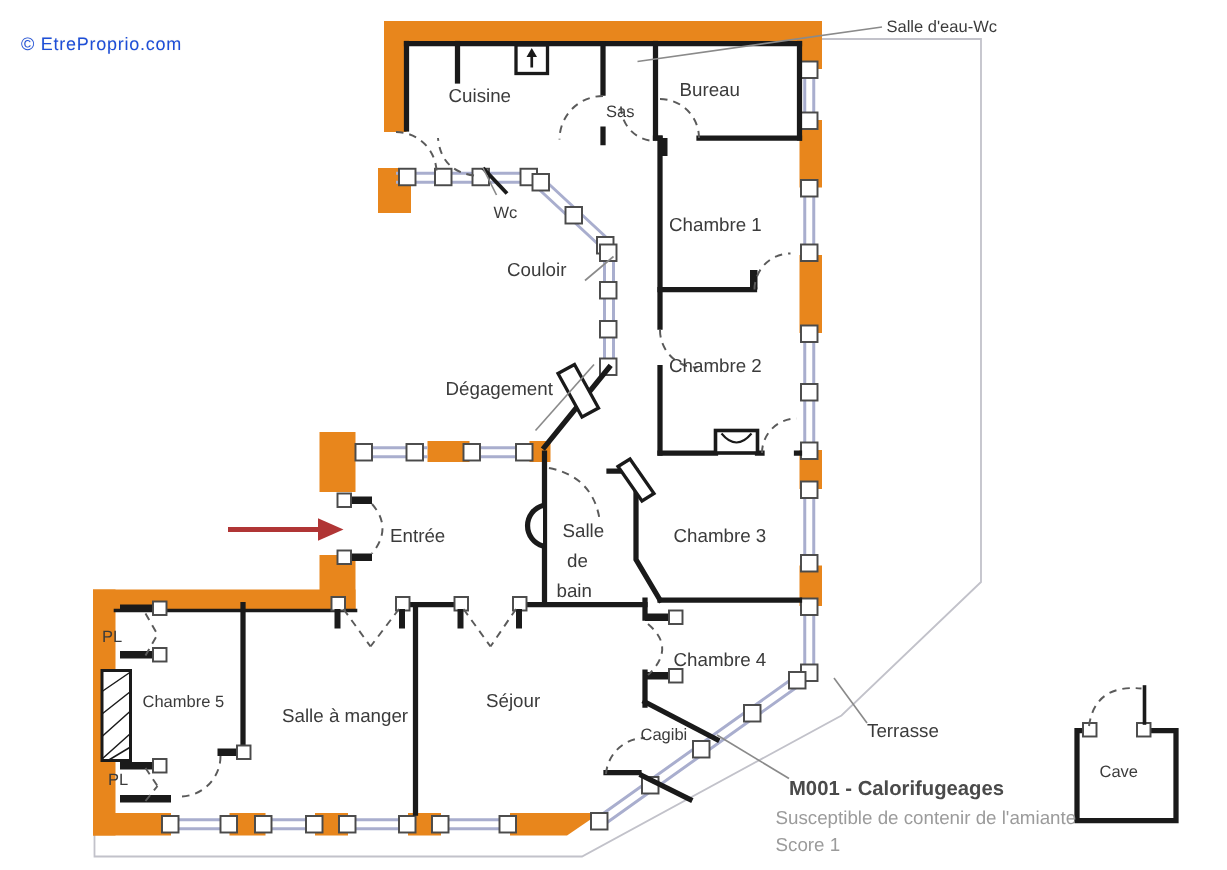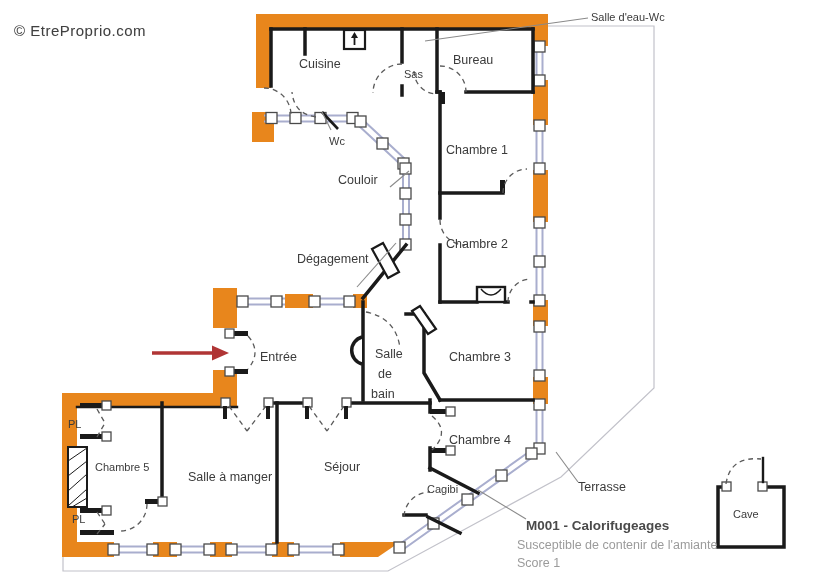--- a/index.html
+++ b/index.html
@@ -1,18 +1,18 @@
 <!DOCTYPE html>
 <html><head>
 <meta charset="utf-8">
 <style>
   html,body{margin:0;padding:0;background:#fff;}
   #stage{position:relative;width:818px;height:580px;background:#ffffff;overflow:hidden;
          font-family:"Liberation Sans", sans-serif;}
-  #watermark{position:absolute;left:14px;top:22px;font-size:15px;color:#404040;
+  #watermark{position:absolute;left:14px;top:22px;font-size:12px;color:#1d4ed8;
              letter-spacing:0.5px;text-shadow:0 0 1px #e6e6e6;}
   svg{position:absolute;left:0;top:0;}
   .wall{stroke:#1a1a1a;stroke-width:3.5;fill:none;stroke-linecap:square;}
   .wall2{stroke:#1a1a1a;stroke-width:2.4;fill:none;stroke-linecap:square;}
   .win{stroke:#a9aece;stroke-width:2;fill:none;}
   .sq{fill:#ffffff;stroke:#4a4a4a;stroke-width:1.3;}
   .dash{stroke:#5a5a5a;stroke-width:1.3;fill:none;stroke-dasharray:5 4;}
   .thin{stroke:#8a8a8a;stroke-width:1.1;fill:none;}
   .outline{stroke:#c2c2ca;stroke-width:1.2;fill:none;}
   .orange{fill:#e8861c;}

